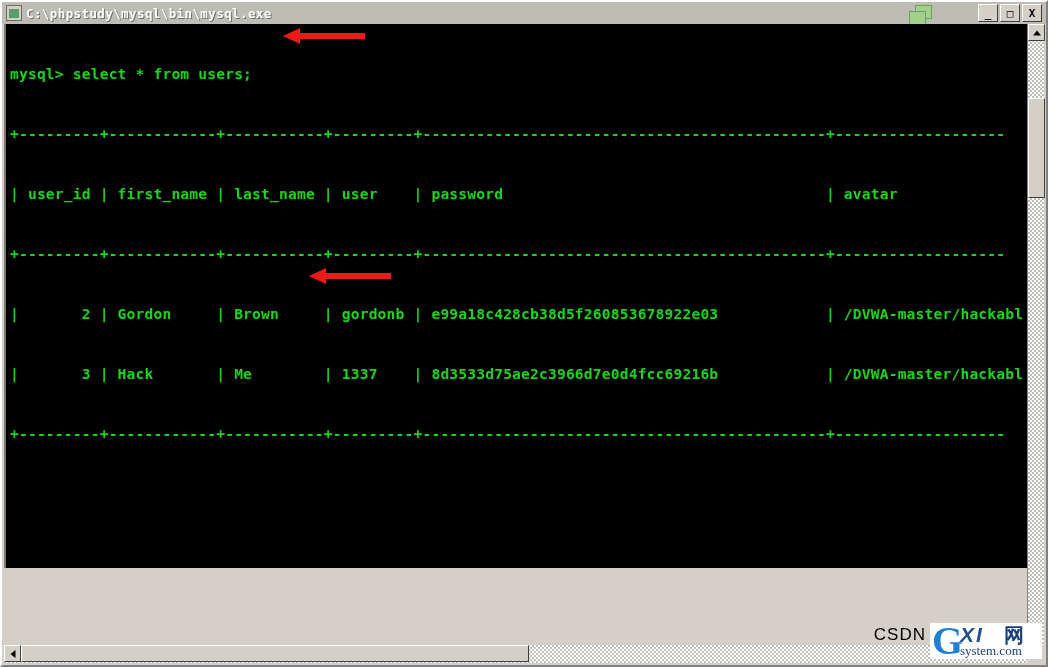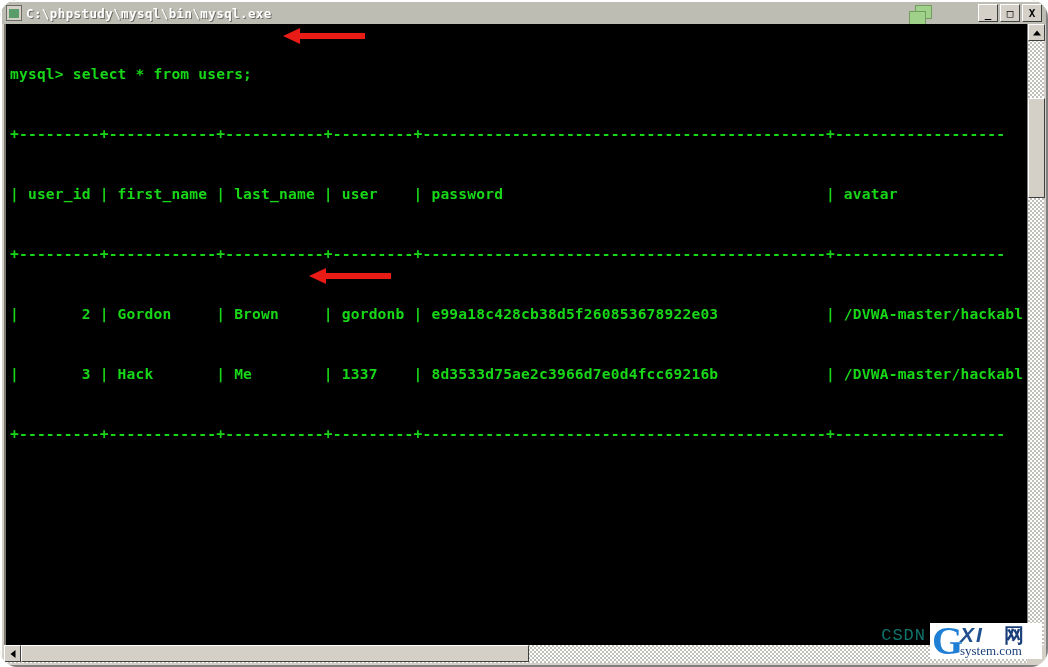--- a/index.html
+++ b/index.html
@@ -8,21 +8,20 @@
     padding: 0;
     background: #ffffff;
   }
   #app {
     position: relative;
     width: 1048px;
     height: 667px;
     overflow: hidden;
     font-family: "DejaVu Sans Mono", "Liberation Mono", monospace;
     background: #d4d0c8;
-    border-radius: 18px;
   }
 
   
   .window {
     position: absolute;
     left: 0; top: 0;
     width: 1048px;
     height: 667px;
     box-sizing: border-box;
     background: #d4d0c8;
@@ -122,21 +121,21 @@
   
   .console-wrap {
     position: absolute;
     left: 2px;  top: 22px;
     right: 2px; bottom: 2px;
   }
   .console {
     position: absolute;
     left: 0; top: 0;
     width: 1028px;
-    height: 622px;
+    height: 544px;
     background: #000000;
     overflow: hidden;
     box-sizing: border-box;
     border-left: 2px solid #7a7a72;
   }
   .term {
     position: absolute;
     left: 4px;
     top: 0px;
     white-space: pre;
@@ -233,23 +232,23 @@
     right: 0; bottom: 0;
     width: 17px; height: 18px;
     background: #d4d0c8;
   }
 
   
   .wm-csdn {
     position: absolute;
     right: 118px;
     bottom: 18px;
-    font-family: Liberation Mono, monospace;
+    font-family: Liberation Sans, sans-serif;
     font-size: 17px;
-    color: #0f766e;
+    color: #000000;
     letter-spacing: 1px;
     user-select: none;
     white-space: nowrap;
   }
   .wm-logo {
     position: absolute;
     right: 2px;
     bottom: 4px;
     width: 112px;
     height: 36px;

